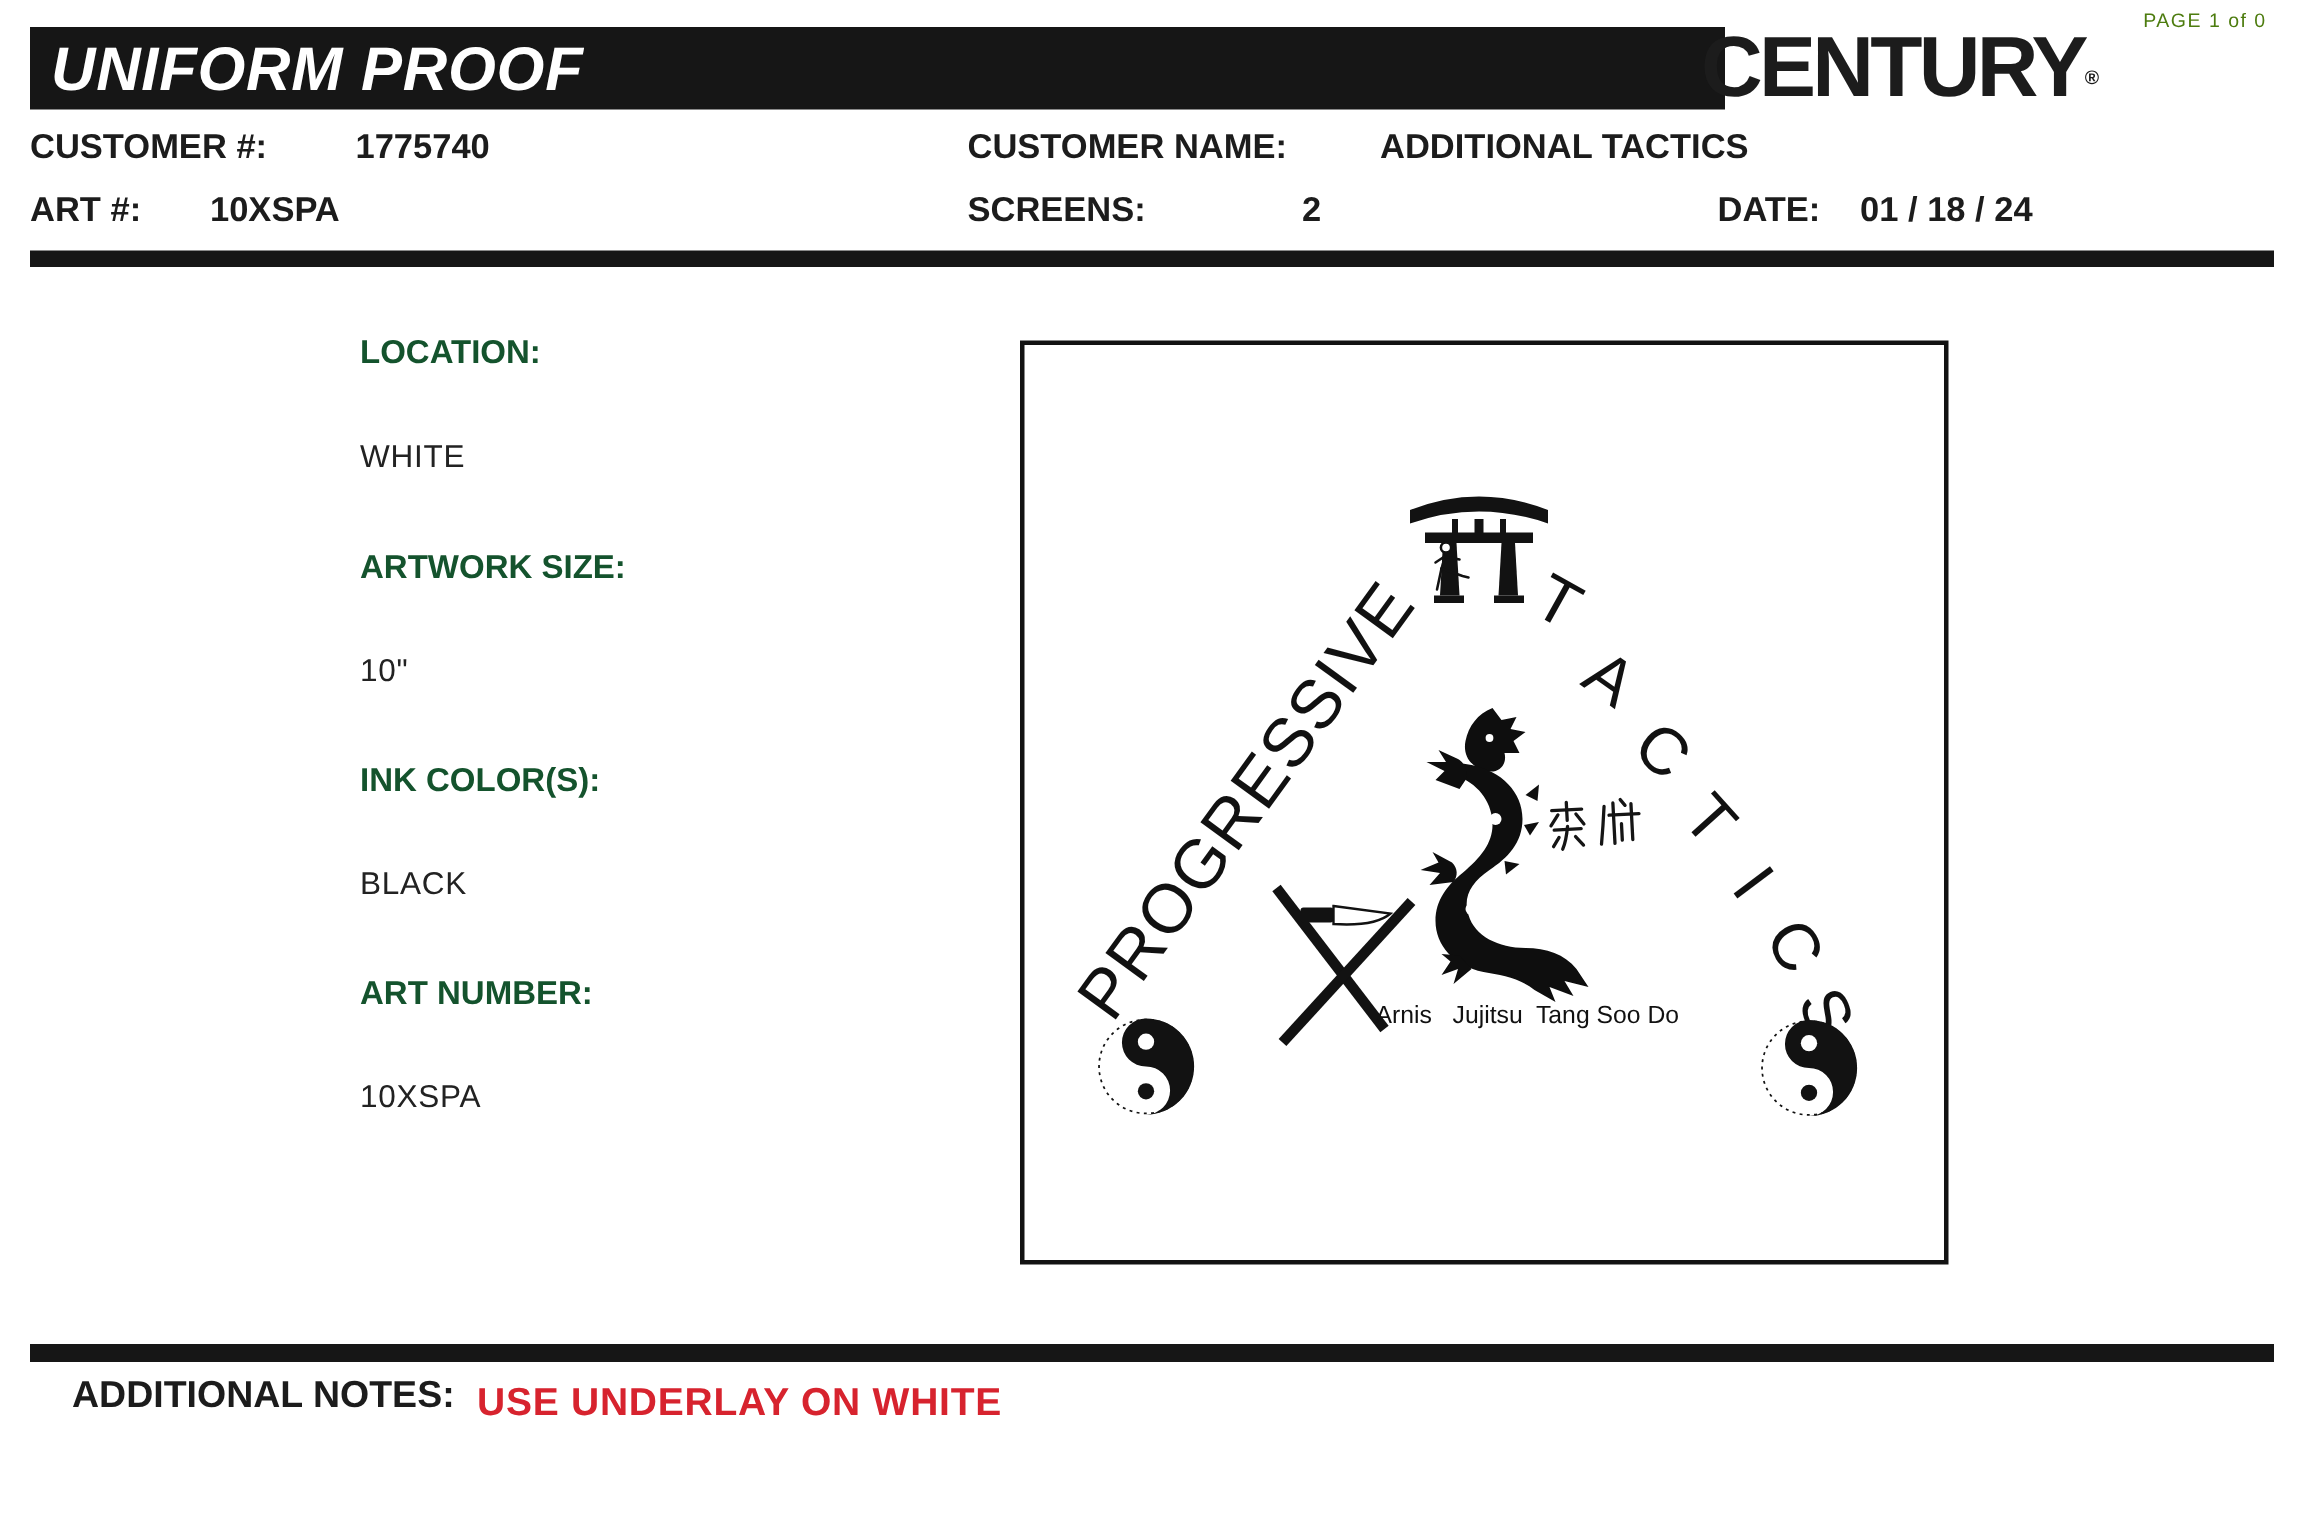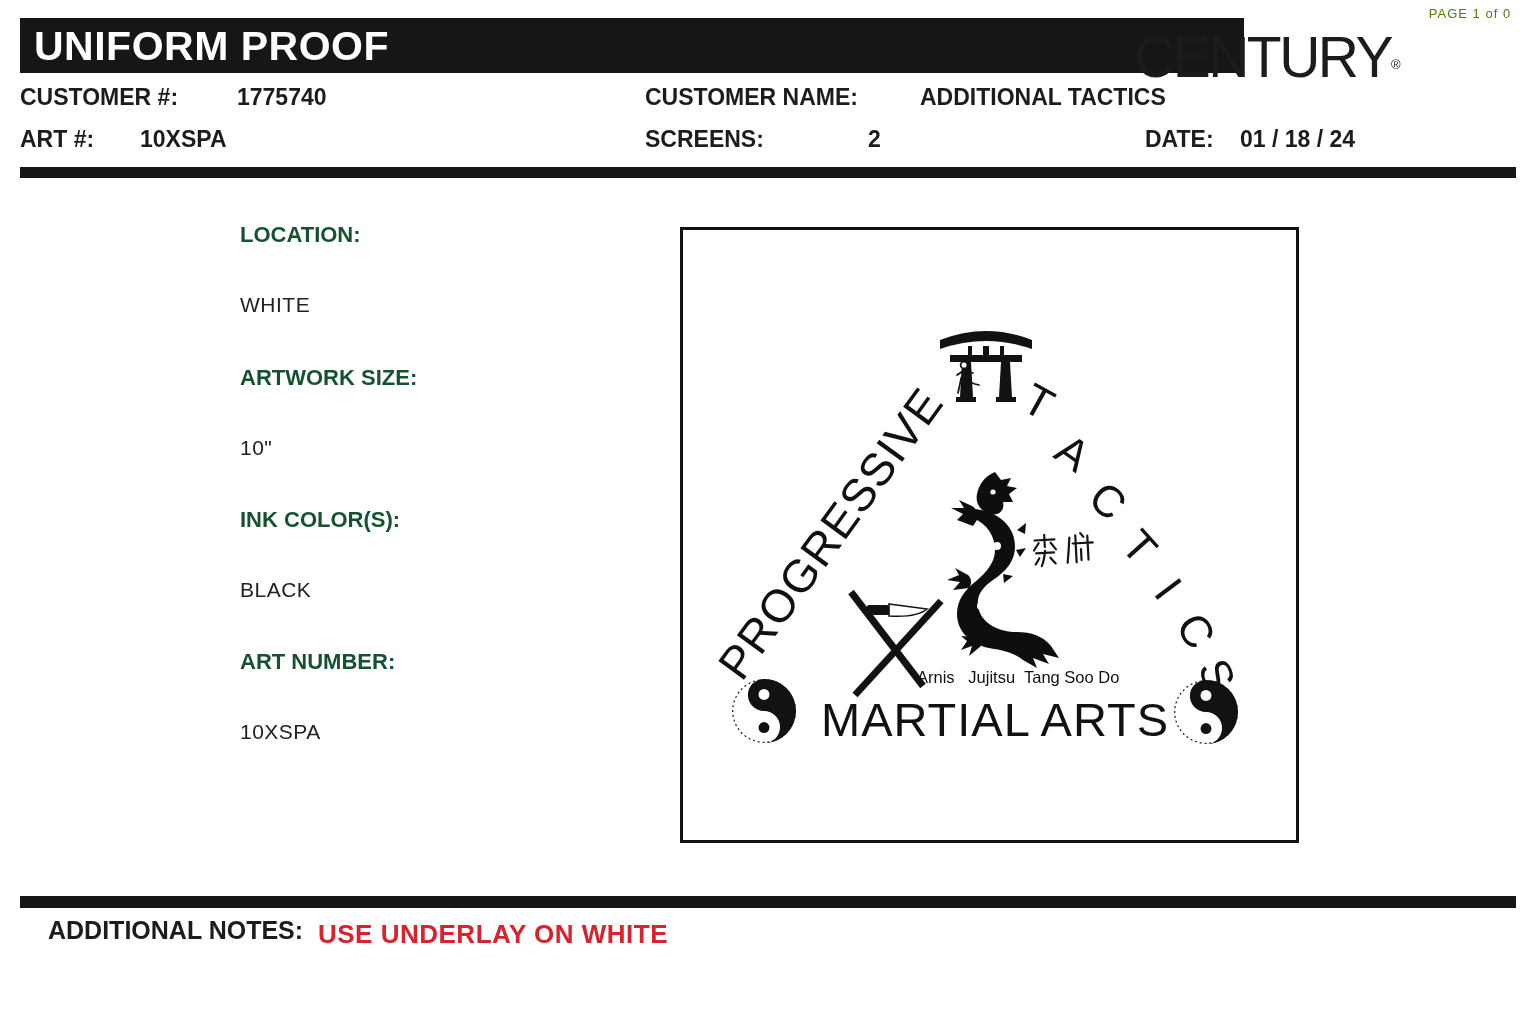--- a/index.html
+++ b/index.html
@@ -1,23 +1,23 @@
 <!DOCTYPE html>
 <html><head>
 <meta charset="utf-8">
 <style>
   html,body{margin:0;padding:0;background:#fff;}
   body{width:1536px;height:1024px;position:relative;overflow:hidden;
        font-family:"Liberation Sans", sans-serif;color:#1a1a1a;}
   .abs{position:absolute;}
   
   .page-ind{left:1410px;top:6px;width:120px;font-size:13px;color:#4d7c0f;letter-spacing:1px;text-align:center;}
-  .banner{left:20px;top:18px;width:1224px;height:55px;background:#161616;}
+  .banner{left:20px;top:18px;width:1130px;height:55px;background:#161616;font-style:italic;}
   .banner-title{padding-left:14px;line-height:56px;font-size:41px;font-weight:bold;color:#fff;letter-spacing:.5px;}
-  .brand{left:1134px;top:24px;font-size:57px;font-weight:normal;letter-spacing:-2.5px;color:#1c1c1c;}
+  .brand{left:1134px;top:12px;font-size:57px;font-weight:bold;letter-spacing:-2.5px;color:#1c1c1c;}
   .brand sup{font-size:13px;vertical-align:8px;letter-spacing:0;}
   .fld{font-size:23px;font-weight:bold;color:#1c1c1c;letter-spacing:0;white-space:nowrap;text-align:center;}
   .rule{left:20px;background:#161616;width:1496px;}
   .rule-top{top:167px;height:11px;}
   .rule-bot{top:896px;height:12px;}
   
   .spec-label{left:240px;font-size:22px;font-weight:bold;color:#14532d;}
   .spec-value{left:240px;font-size:21px;font-weight:normal;color:#222;letter-spacing:.5px;}
   
   .artbox{left:680px;top:227px;width:613px;height:610px;border:3px solid #121212;background:#fff;}
@@ -138,21 +138,20 @@
   <svg class="abs" style="left:158px;top:352px" width="118" height="118" viewBox="0 0 118 118">
     <line x1="10" y1="10" x2="82" y2="104" stroke="#121212" stroke-width="7"></line>
     <line x1="100" y1="19" x2="14" y2="113" stroke="#121212" stroke-width="7"></line>
     <g>
       <rect x="26" y="23" width="22" height="10" rx="2" fill="#121212"></rect>
       <path d="M48,22 L86,27 C78,34 64,35 48,34 Z" fill="#fff" stroke="#121212" stroke-width="1.6"></path>
     </g>
   </svg>
 
   <div class="t styles-line">Arnis   Jujitsu  Tang Soo Do</div>
-  <div class="t martial">MARTIAL ARTS</div>
 
   <svg class="abs" style="left:46px;top:446px" width="70" height="70" viewBox="0 0 72 72">
     <circle cx="36" cy="36" r="32.2" fill="#fff" stroke="#121212" stroke-width="1.2" stroke-dasharray="2,3"></circle>
     <path d="M36,3 A16.5,16.5 0 0 0 36,36 A16.5,16.5 0 0 1 36,69 A33,33 0 0 0 36,3 Z" fill="#121212"></path>
     <circle cx="36" cy="19" r="5.6" fill="#fff"></circle>
     <circle cx="36" cy="53" r="5.6" fill="#121212"></circle>
   </svg>
 
   <svg class="abs" style="left:488px;top:447px" width="70" height="70" viewBox="0 0 72 72">
     <circle cx="36" cy="36" r="32.2" fill="#fff" stroke="#121212" stroke-width="1.2" stroke-dasharray="2,3"></circle>

